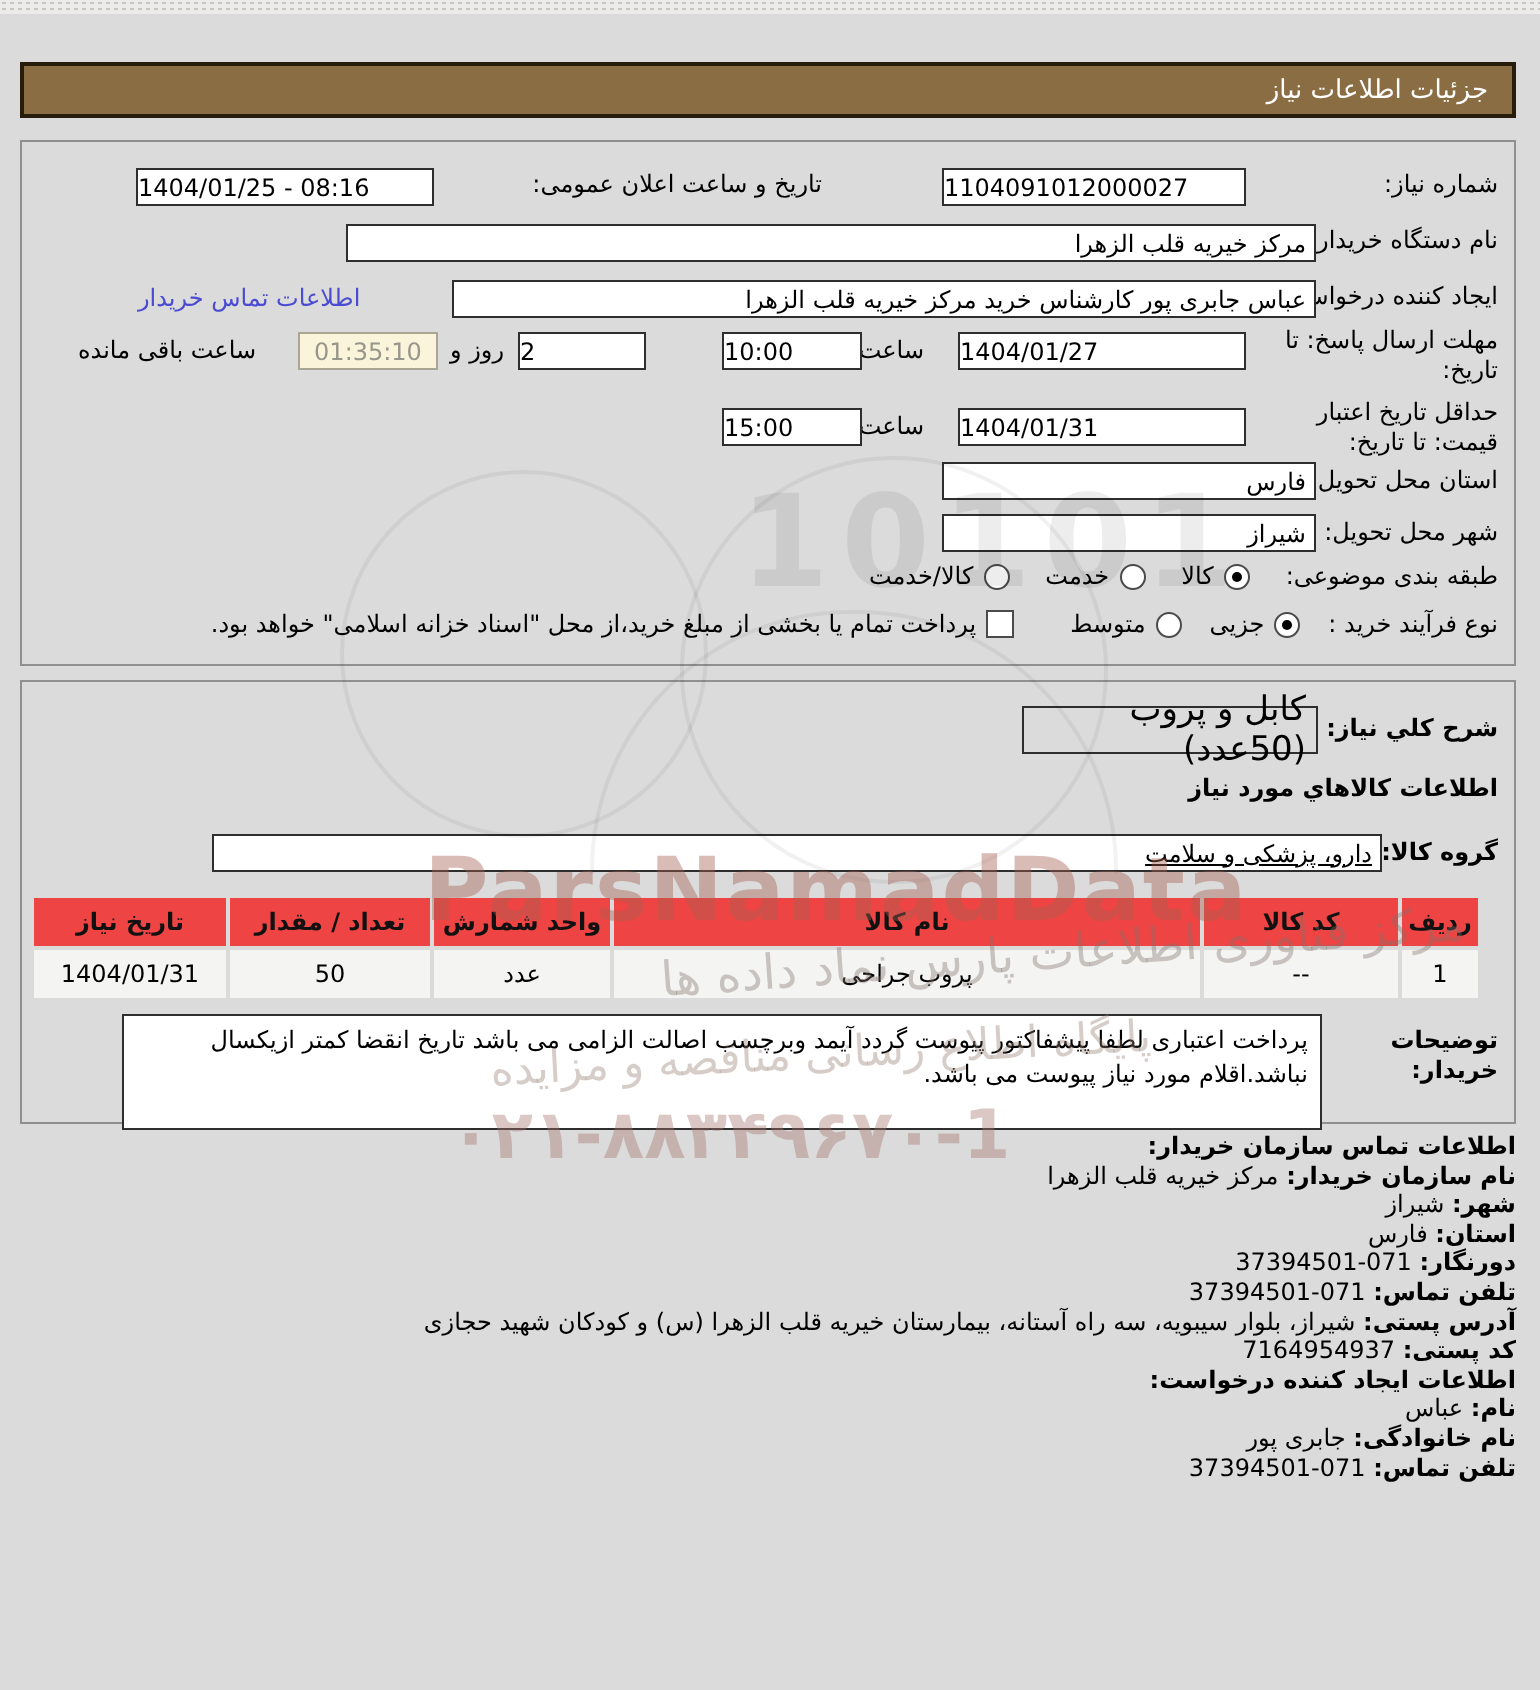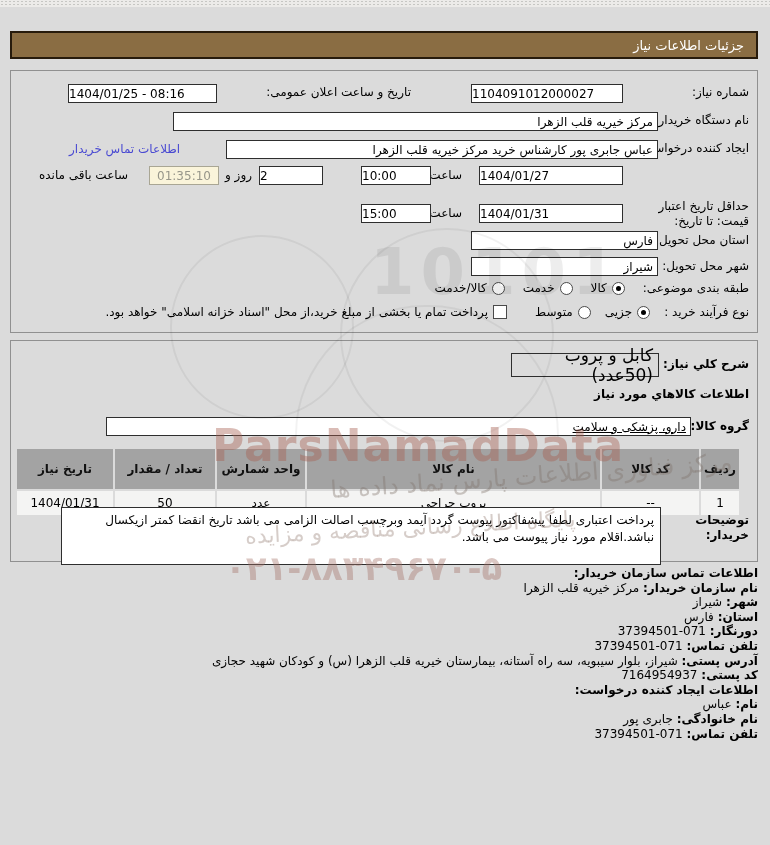--- a/index.html
+++ b/index.html
@@ -37,21 +37,21 @@
   .radio{width:11px;height:11px;border:1px solid #4a4a4a;border-radius:50%;background:#fff;
     display:inline-flex;align-items:center;justify-content:center;flex:0 0 auto;}
   .radio.on::after{content:"";width:5px;height:5px;border-radius:50%;background:#000;}
   .chk{width:12px;height:12px;border:1px solid #4a4a4a;background:#fff;flex:0 0 auto;}
 
   .descbox{position:absolute;border:1px solid #2e2e2e;box-sizing:border-box;background:transparent;
     font-size:17px;display:flex;align-items:center;padding:2px 5px;}
 
   table.items{position:absolute;top:106px;right:16px;width:716px;border-collapse:separate;border-spacing:2px;
     font-size:12px;table-layout:fixed;}
-  table.items th{background:#a3a3a3;font-weight:bold;color:#111;height:40px;text-align:center;padding:0 2px;}
+  table.items th{background:#ef4444;font-weight:bold;color:#111;height:24px;text-align:center;padding:0 2px;}
   table.items td{background:#f4f4f3;color:#000;height:24px;text-align:center;padding:0 2px;}
 
   .notesbox{position:absolute;border:1px solid #2e2e2e;box-sizing:border-box;background:#fff;
     font-size:12px;line-height:17px;padding:4px 6px;text-align:right;direction:rtl;}
 
   .contact{position:absolute;top:566px;right:0;left:0;padding:0 12px 0 0;font-size:12px;direction:rtl;}
   .cline{text-align:right;line-height:14.6px;white-space:nowrap;}
 
   .wm{position:absolute;pointer-events:none;z-index:40;}
   .wm-circle{border:2px solid rgba(0,0,0,0.055);border-radius:50%;}
@@ -83,20 +83,21 @@
     <div class="inp rstart" style="top:41px;left:162px;width:485px;">
       <span>مرکز خیریه قلب الزهرا</span>
     </div>
 
     <span class="lbl" style="top:70px;right:8px;">ایجاد کننده درخواست:</span>
     <div class="inp rstart" style="top:69px;left:215px;width:432px;">
       <span>عباس جابری پور کارشناس خرید مرکز خیریه قلب الزهرا</span>
     </div>
     <span class="link" style="top:71px;left:58px;">اطلاعات تماس خریدار</span>
 
+    <span class="lbl wrap" style="top:92px;right:8px;width:112px;">مهلت ارسال پاسخ: تا تاریخ:</span>
     <div class="inp center ltr" style="top:95px;left:468px;width:144px;">
       <span>1404/01/27</span>
     </div>
     <span class="lbl" style="top:97px;right:295px;">ساعت</span>
     <div class="inp center ltr" style="top:95px;left:350px;width:70px;">
       <span>10:00</span>
     </div>
     <div class="inp center ltr" style="top:95px;left:248px;width:64px;">
       <span>2</span>
     </div>
@@ -252,15 +253,15 @@
     </div>
   </div>
 
   <div class="wm wm-circle" style="left:170px;top:235px;width:180px;height:180px;"></div>
   <div class="wm wm-circle" style="left:340px;top:228px;width:210px;height:210px;"></div>
   <div class="wm wm-arch" style="left:295px;top:305px;width:260px;height:130px;"></div>
   <div class="wm ltr" style="left:370px;top:235px;font-size:64px;font-weight:bold;color:rgba(0,0,0,0.07);letter-spacing:6px;">10101</div>
   <div class="wm ltr" style="left:212px;top:420px;font-size:44px;font-weight:bold;color:rgba(168,96,80,0.42);letter-spacing:1px;">ParsNamadData</div>
   <div class="wm" style="left:330px;top:462px;font-size:24px;color:rgba(125,112,104,0.38);transform:rotate(-4deg);white-space:nowrap;">مرکز فناوری اطلاعات پارس نماد داده ها</div>
   <div class="wm" style="left:245px;top:515px;font-size:22px;color:rgba(148,124,114,0.38);transform:rotate(-3deg);white-space:nowrap;">پایگاه اطلاع رسانی مناقصه و مزایده</div>
-  <div class="wm" style="left:225px;top:548px;font-size:34px;font-weight:bold;color:rgba(165,115,105,0.4);direction:ltr;unicode-bidi:bidi-override;letter-spacing:2px;">۰۲۱-۸۸۳۴۹۶۷۰-۵</div>
+  <div class="wm" style="left:225px;top:548px;font-size:34px;font-weight:bold;color:rgba(165,115,105,0.4);direction:ltr;unicode-bidi:bidi-override;letter-spacing:2px;">۰۲۱-۸۸۳۴۹۶۷۰-1</div>
 
 </div>
 
 </body></html>

